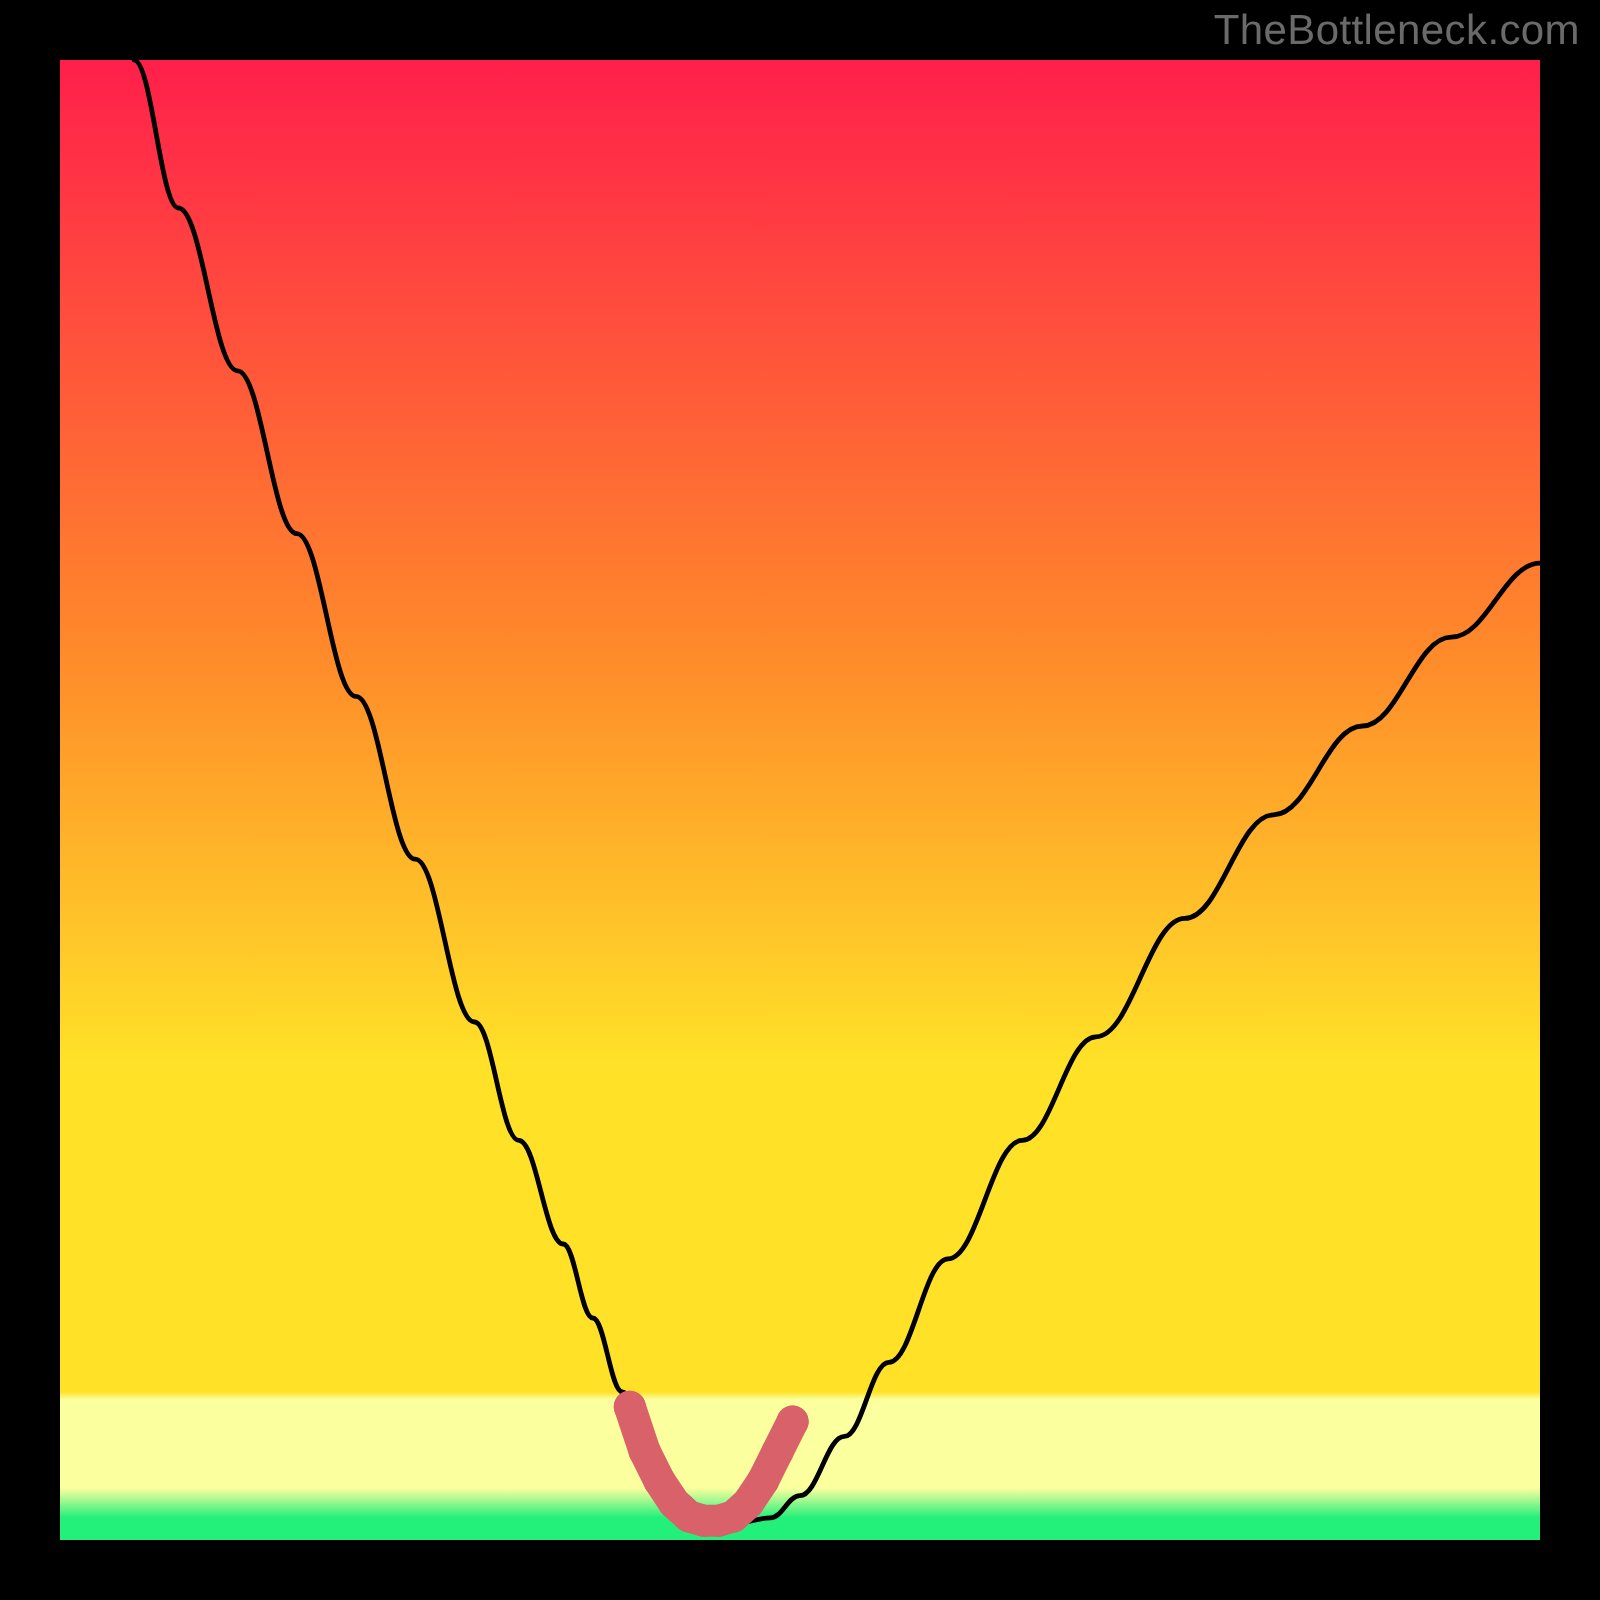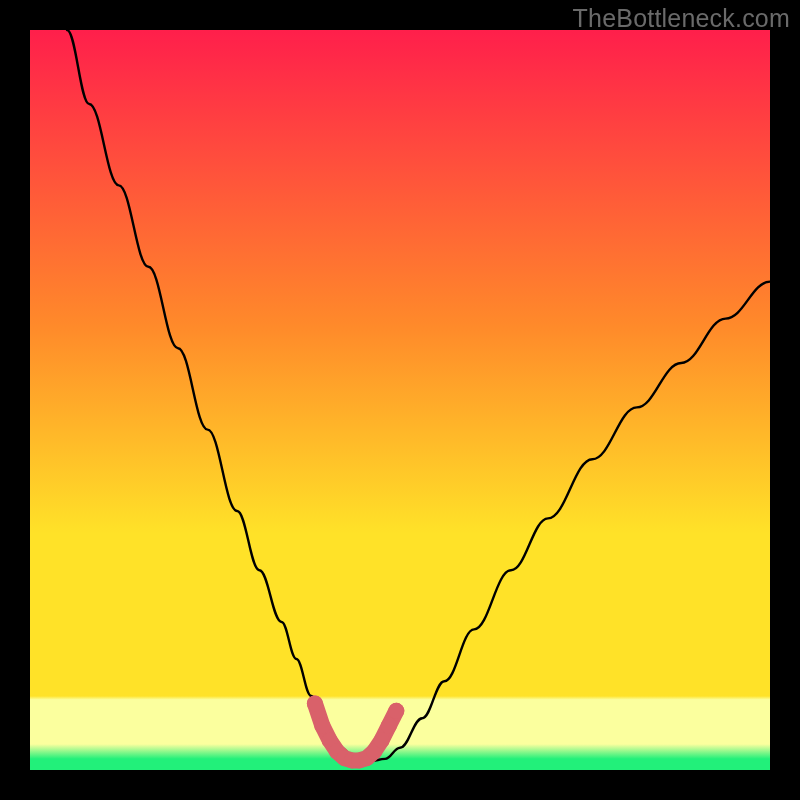--- a/index.html
+++ b/index.html
@@ -17,21 +17,21 @@
     top: 0;
     width: 800px;
     height: 800px;
     background: #000;
   }
   .watermark {
     position: absolute;
     top: 4px;
     right: 10px;
     color: #6a6a6a;
-    font-size: 25px;
+    font-size: 21px;
     letter-spacing: 0.2px;
     font-weight: 400;
   }
   .plot {
     position: absolute;
     left: 30px;
     top: 30px;
     width: 740px;
     height: 740px;
   }

